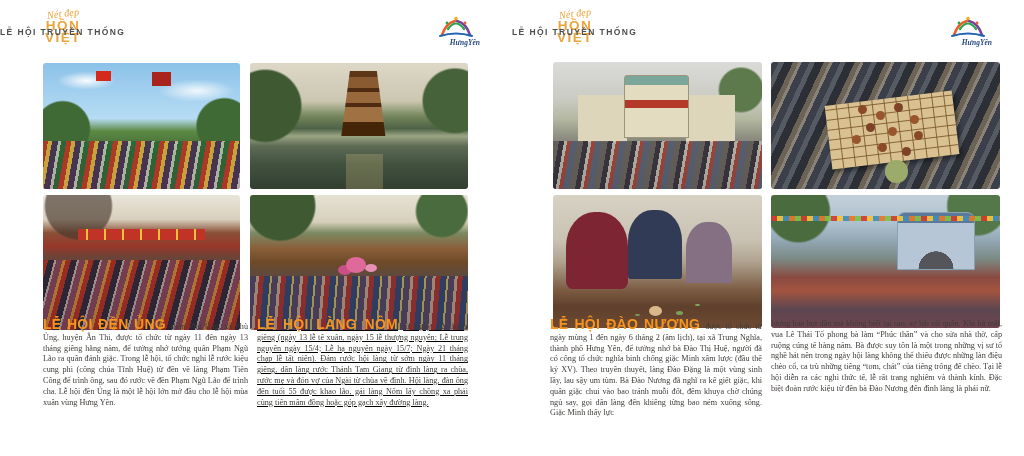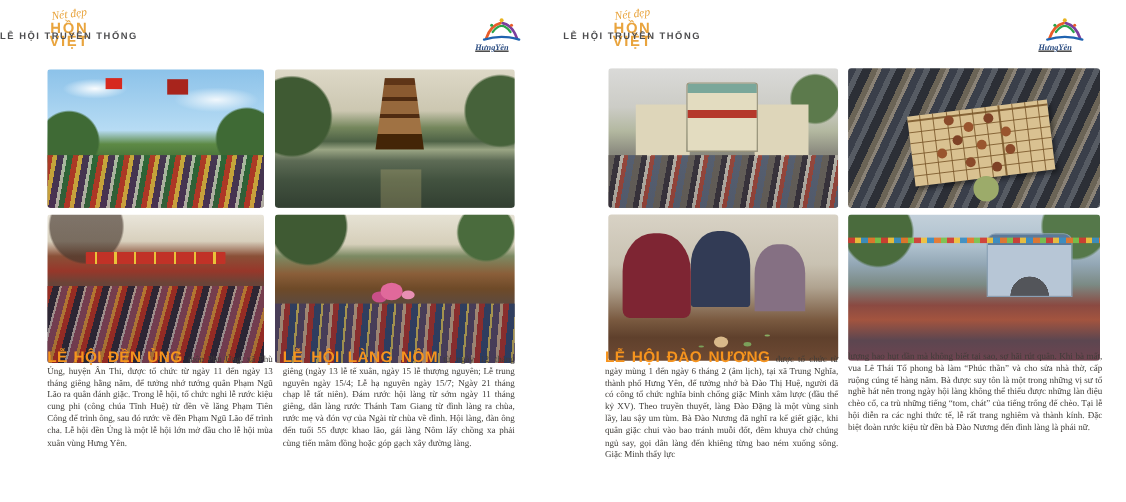--- a/index.html
+++ b/index.html
@@ -10,21 +10,21 @@
 
   
   .brand{position:absolute;top:9px;left:30px;width:66px;text-align:center;color:#E9A43D;line-height:10px;}
   .brand .tagline{display:block;font-family:"Liberation Serif",serif;font-style:italic;
                   font-size:10.5px;transform:rotate(-7deg);margin-bottom:1px;}
   .brand .word{display:block;font-family:"Liberation Sans",sans-serif;font-weight:900;
                font-size:13.5px;letter-spacing:1.5px;line-height:12px;}
   .header-title{position:absolute;top:27px;left:0;width:100%;text-align:left;
                 font-family:"Liberation Sans",sans-serif;font-size:8.5px;font-weight:700;
                 letter-spacing:1.4px;color:#4D4D4F;}
-  .hy-logo{position:absolute;top:15px;right:32px;width:48px;text-align:left;line-height:6px;text-decoration:underline;}
+  .hy-logo{position:absolute;top:15px;right:32px;width:48px;text-align:right;line-height:6px;}
   .hy-logo svg{display:block;margin:0 auto;}
   .hy-name{display:block;font-family:"Liberation Serif",serif;font-weight:700;font-style:italic;
            font-size:7.5px;color:#27497F;line-height:8px;}
 
   
   .ph{position:absolute;border-radius:3px;overflow:hidden;background:#ccc;}
   .ph::before,.ph::after{content:"";position:absolute;}
 
   
   .p64-1{left:43px;top:63px;width:197px;height:126px;}
@@ -125,21 +125,21 @@
       linear-gradient(180deg,#5B7A9A 0 18%,#B7C6D6 18% 100%);}
   .art-r4::after{top:16%;left:0;width:100%;height:5px;opacity:.92;background:
     repeating-linear-gradient(90deg,#D23B2F 0 6px,#F2C23A 6px 12px,#3B8EC2 12px 18px,#E8762A 18px 24px,#7BC24A 24px 30px);}
 
   
   .textcol{position:absolute;top:319px;}
   .col-text{margin:0;font-size:8.2px;line-height:10.8px;color:#3F3C38;text-align:justify;
             font-family:"Liberation Serif",serif;}
   .runin{font-family:"Liberation Sans",sans-serif;font-weight:700;font-size:14px;
          letter-spacing:.3px;color:#F7941D;line-height:10.8px;margin-right:5px;white-space:nowrap;}
-  .p64-c1{left:43px;width:205px;} .p64-c2{left:257px;width:211px;}
+  .p64-c1{left:43px;width:205px;} .p64-c2{left:257px;width:211px;text-decoration:underline;}
   .p65-c1{left:38px;width:212px;} .p65-c2{left:259px;width:231px;}
 
   .pagenum{position:absolute;top:420px;left:0;width:100%;text-align:center;
            font-family:"Liberation Serif",serif;font-size:8.5px;color:#58595B;}
 </style>
 </head>
 <body>
 
 <div class="spread">
 

